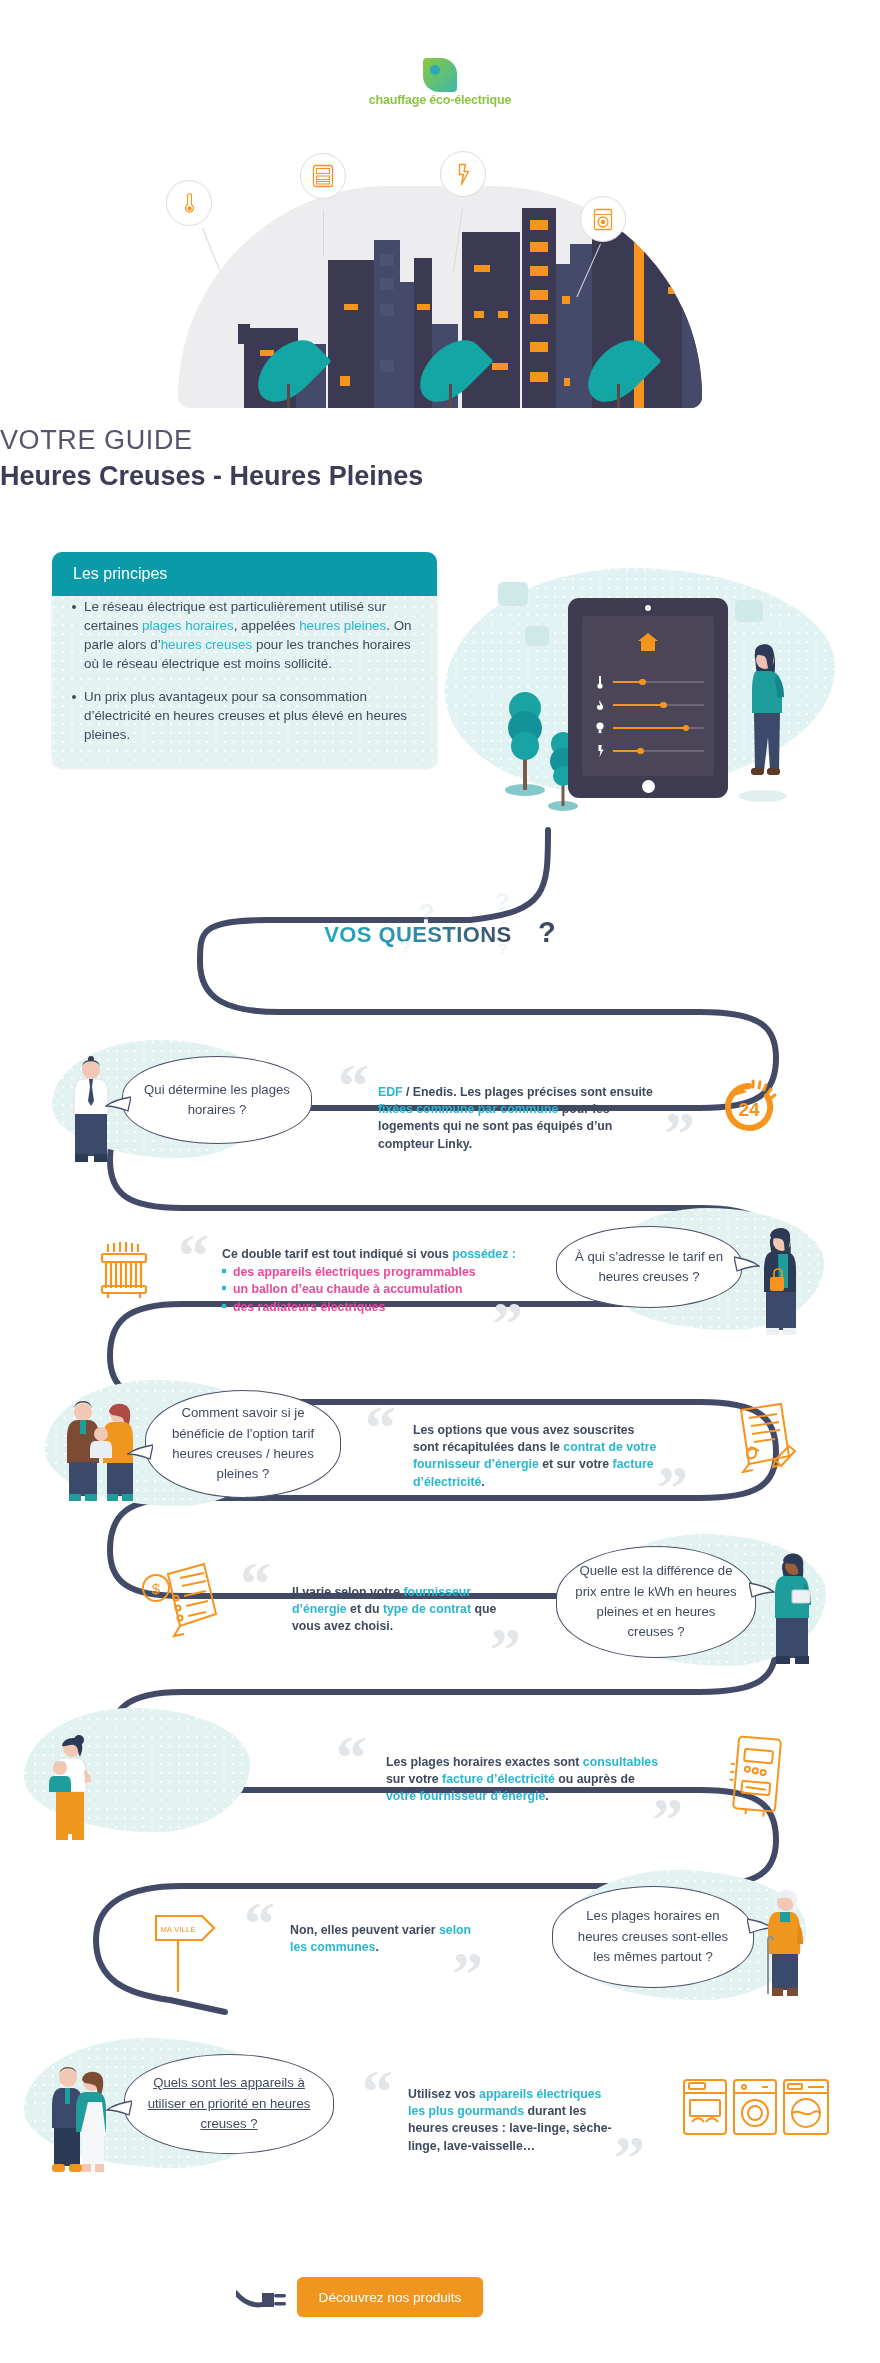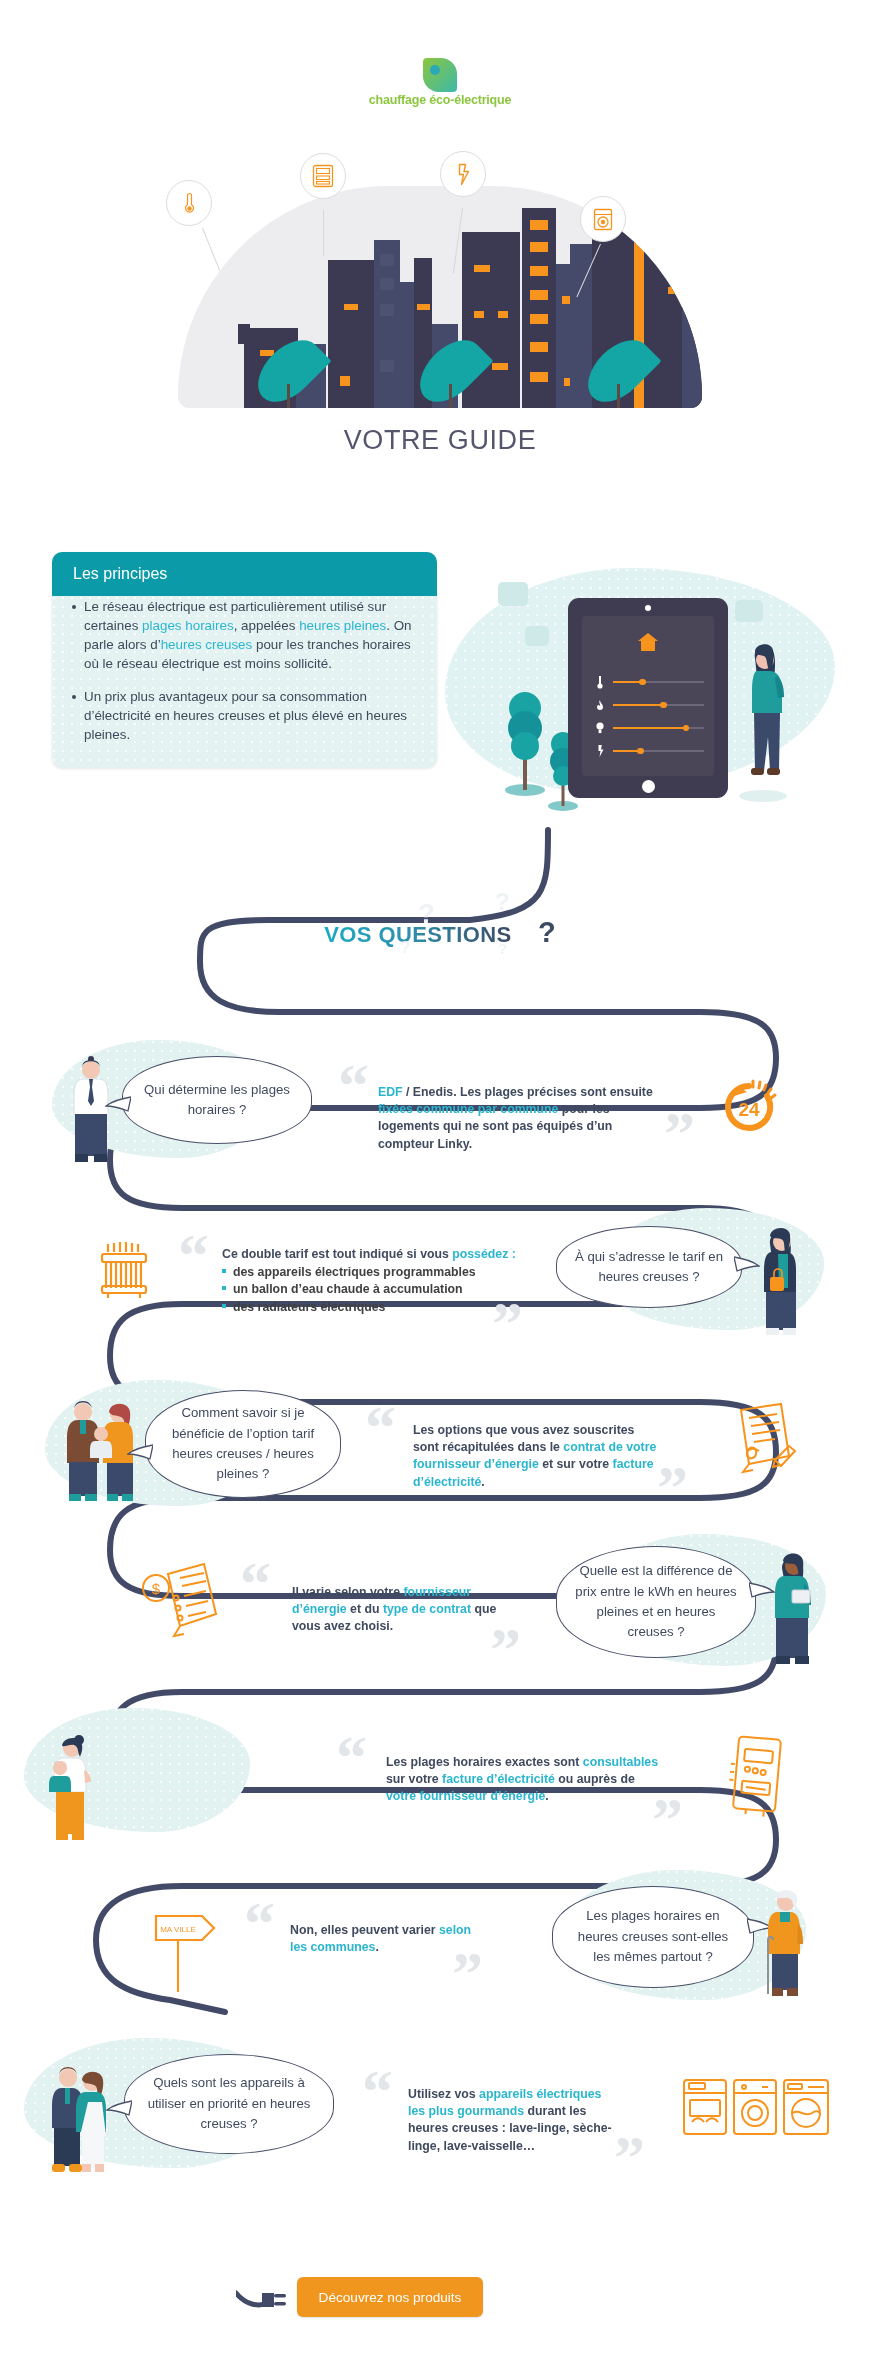--- a/index.html
+++ b/index.html
@@ -74,21 +74,21 @@
   .tree { position: absolute; bottom: 0; }
   .tree .crown {
     width: 46px; height: 74px; background: #14a5a5;
     border-radius: 50% 50% 46% 46% / 62% 62% 38% 38%;
     transform: rotate(0deg);
   }
   .tree .crown.k { border-radius: 50% 4% 50% 50%; transform: rotate(45deg); }
   .tree .trunk { position:absolute; left: 21px; bottom: -2px; width: 3px; height: 26px; background: #5d4a44; }
 
   
-  .title-block { position: absolute; top: 425px; left: 0; width: 880px; text-align: center; }
+  .title-block { position: absolute; top: 425px; left: 0; width: 880px; }
   .title-sm { font-size: 27px; color: #55556e; letter-spacing: 0.6px; }
   .title-lg { font-size: 27px; font-weight: bold; color: #3d3d57; margin-top: 5px; }
 
   
   .principles {
     position: absolute; left: 52px; top: 552px;
     width: 385px;
     border-radius: 10px; overflow: hidden;
     box-shadow: 0 1px 3px rgba(0,0,0,0.10);
     background: #e6f4f3;
@@ -176,21 +176,21 @@
   }
   .speech .tail {
     position: absolute; width: 26px; height: 18px; overflow: hidden;
   }
   .answer {
     position: absolute;
     font-size: 12.3px; line-height: 1.4; font-weight: bold; color: #3f4a5e;
   }
   .answer .hl { color: #2ab6cf; }
   .answer ul { list-style: none; margin-top: 1px; }
-  .answer li { position: relative; padding-left: 11px; color: #404040; }
+  .answer li { position: relative; padding-left: 11px; color: #ec4899; }
   .answer li::before { content:""; position:absolute; left:0; top:5px; width:4px;height:4px;background:#2ab6cf;}
   .qmark {
     position: absolute; color: #e2e6e9;
     font-family: "Liberation Serif", serif; font-size: 62px; font-weight: bold;
     line-height: 1; user-select: none;
   }
   .icon-art { position: absolute; color: #f7941e; }
 
   
   .cta {
@@ -313,20 +313,21 @@
             <line x1="1.5" y1="6.5" x2="18.5" y2="6.5" stroke="currentColor" stroke-width="1.1"></line>
             <circle cx="10" cy="14" r="5" fill="none" stroke="currentColor" stroke-width="1.3"></circle>
             <circle cx="10" cy="14" r="2.2" fill="currentColor"></circle>
           </svg>
       </span>
     </div>
   </div>
 
   <div class="title-block">
     <div class="title-sm">VOTRE GUIDE</div>
+    <div class="title-lg">Heures Creuses - Heures Pleines</div>
   </div>
 
   <div class="principles">
     <div class="principles-head">Les principes</div>
     <div class="principles-body">
       <ul>
         <li><span><span>Le réseau électrique est particulièrement utilisé sur certaines </span><span class="hl-t">plages horaires</span><span>, appelées </span><span class="hl-t">heures pleines</span><span>. On parle alors d’</span><span class="hl-t">heures creuses</span><span> pour les tranches horaires où le réseau électrique est moins sollicité.</span></span></li>
         <li><span><span>Un prix plus avantageux pour sa consommation d’électricité en heures creuses et plus élevé en heures pleines.</span></span></li>
       </ul>
     </div>
@@ -759,21 +760,21 @@
 
         <circle cx="44" cy="20" r="9" fill="#f2c7b3"></circle>
         <path d="M34 18c1-11 20-11 21 0 1 8-2 16-4 20-3-7 0-13-5-15-4-2-9 0-12-5z" fill="#7c4b34"></path>
         <path d="M38 30h10c8 0 10 8 10 18v22H28V48c0-10 2-18 10-18z" fill="#1f9c9c"></path>
         <path d="M40 40h14l4 34H32z" fill="#f6f7f9"></path>
         <rect x="34" y="74" width="22" height="32" fill="#f6f7f9"></rect>
         <rect x="34" y="102" width="9" height="8" fill="#f2c7b3"></rect>
         <rect x="47" y="102" width="9" height="8" fill="#f2c7b3"></rect>
       </svg>
     </div>
-    <div class="speech" style="left:124px;top:32px;width:210px;height:100px;">
+    <div class="speech" style="left:124px;top:32px;width:210px;height:100px;text-decoration:underline;">
       <span>Quels sont les appareils à utiliser en priorité en heures creuses ?</span>
       <svg class="tail" style="left:-19px;top:44px;" viewBox="0 0 26 18">
         <path d="M26 2C14 4 6 7 1 11c7 0 14 2 22 5z" fill="#fff" stroke="#4a5068" stroke-width="1.3"></path>
       </svg>
     </div>
     <span class="qmark" style="left:362px;top:38px;">“</span>
     <div class="answer" style="left:408px;top:64px;width:212px;"><span>Utilisez vos </span><span class="hl">appareils électriques les plus gourmands</span><span> durant les heures creuses : lave-linge, sèche-linge, lave-vaisselle…</span></div>
     <span class="qmark" style="left:614px;top:104px;">”</span>
     <div class="icon-art" style="left:682px;top:54px;">
       <svg width="150" height="62" viewBox="0 0 150 62">

